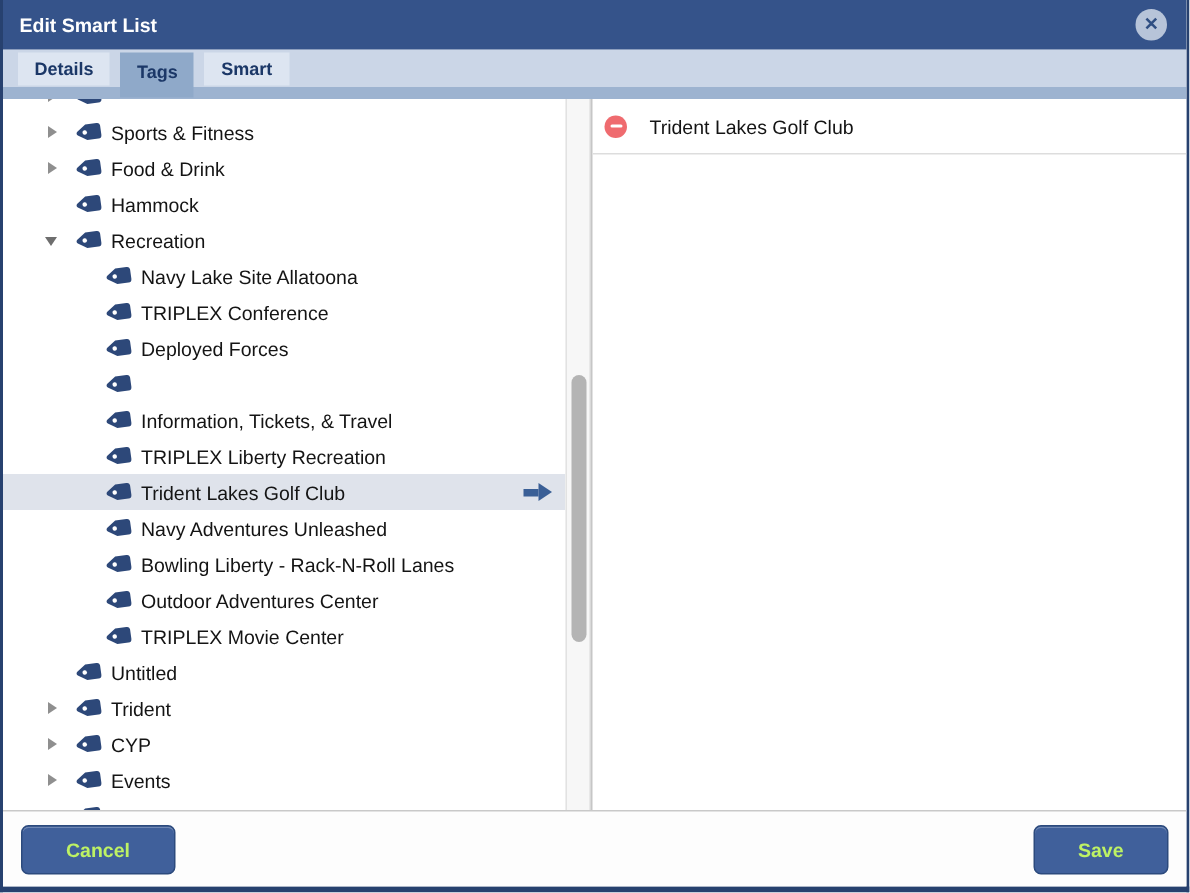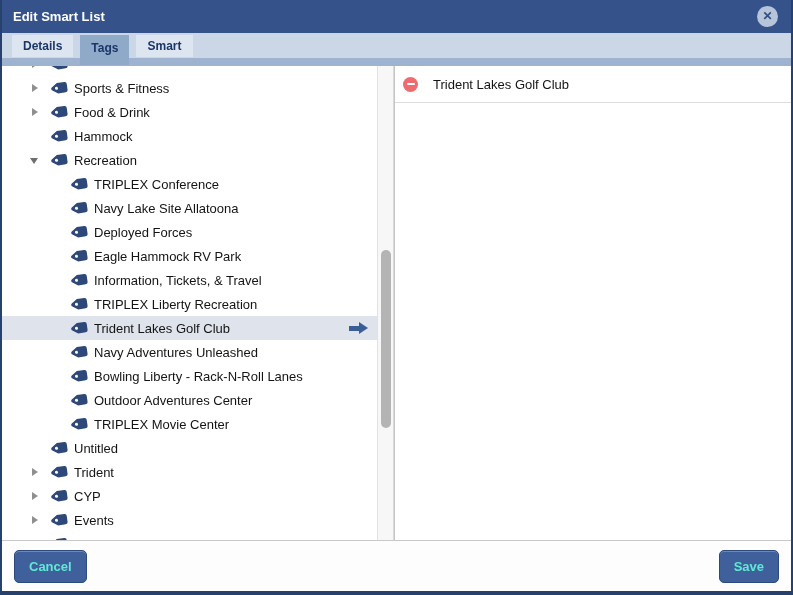--- a/index.html
+++ b/index.html
@@ -54,22 +54,22 @@
   .thumb{position:absolute;left:3px;width:10px;top:184px;height:178px;background:#b4b4b4;border-radius:6px;}
   
   .rightpanel{flex:1 1 auto;border-left:1px solid var(--divider);overflow:hidden;}
   .selrow{height:37px;display:flex;align-items:center;border-bottom:1px solid #ddd;padding-left:8px;}
   .minus{width:15px;height:15px;border-radius:50%;background:var(--red);position:relative;cursor:pointer;flex:0 0 auto;}
   .minus::before{content:"";position:absolute;left:3.5px;top:6.25px;width:8px;height:2.5px;border-radius:2px;background:#fff;}
   .selrow .slbl{font-size:13px;color:var(--row-text);margin-left:15px;white-space:nowrap;}
   
   .footer{height:51px;flex:0 0 auto;border-top:1px solid #c9c9c9;background:#fdfdfd;
     display:flex;align-items:center;justify-content:space-between;padding:0 12px;}
-  .btn{background:var(--btn);border:1px solid var(--btn-border);border-radius:5px;color:#5eead4;
-    font-weight:bold;font-size:13px;font-family:"Liberation Sans",sans-serif;height:33px;padding:0 14px;cursor:pointer;
+  .btn{background:var(--btn);border:1px solid var(--btn-border);border-radius:5px;color:#bef264;
+    font-weight:bold;font-size:13px;font-family:"Liberation Sans",sans-serif;height:33px;padding:0 29px;cursor:pointer;
     box-shadow:inset 0 1px 0 rgba(255,255,255,.25);}
 </style>
 </head>
 <body>
 
 <div class="dialog">
 
   <div class="titlebar">
     <span class="title">Edit Smart List</span>
     <span class="closebtn">✕</span>
@@ -151,60 +151,59 @@
   </div>
         <div class="trow lvl1">
     <div class="row-inner">
 
       <span class="tagicon">
         <svg viewBox="0 0 24 16" width="18" height="14">
           <path d="M10 1 H20 Q23 1 23 4 V12 Q23 15 20 15 H10 L2.2 9.7 Q0.4 8 2.2 6.3 Z" fill="#2d4879"></path>
           <circle cx="8.6" cy="8" r="2" fill="#fff"></circle>
         </svg>
       </span>
+      <span class="lbl">Navy Lake Site Allatoona</span>
+
+    </div>
+  </div>
+        <div class="trow lvl1">
+    <div class="row-inner">
+
+      <span class="tagicon">
+        <svg viewBox="0 0 24 16" width="18" height="14">
+          <path d="M10 1 H20 Q23 1 23 4 V12 Q23 15 20 15 H10 L2.2 9.7 Q0.4 8 2.2 6.3 Z" fill="#2d4879"></path>
+          <circle cx="8.6" cy="8" r="2" fill="#fff"></circle>
+        </svg>
+      </span>
       <span class="lbl">TRIPLEX Conference</span>
 
     </div>
   </div>
         <div class="trow lvl1">
     <div class="row-inner">
 
       <span class="tagicon">
         <svg viewBox="0 0 24 16" width="18" height="14">
           <path d="M10 1 H20 Q23 1 23 4 V12 Q23 15 20 15 H10 L2.2 9.7 Q0.4 8 2.2 6.3 Z" fill="#2d4879"></path>
           <circle cx="8.6" cy="8" r="2" fill="#fff"></circle>
         </svg>
       </span>
-      <span class="lbl">Navy Lake Site Allatoona</span>
-
-    </div>
-  </div>
-        <div class="trow lvl1">
-    <div class="row-inner">
-
-      <span class="tagicon">
-        <svg viewBox="0 0 24 16" width="18" height="14">
-          <path d="M10 1 H20 Q23 1 23 4 V12 Q23 15 20 15 H10 L2.2 9.7 Q0.4 8 2.2 6.3 Z" fill="#2d4879"></path>
-          <circle cx="8.6" cy="8" r="2" fill="#fff"></circle>
-        </svg>
-      </span>
       <span class="lbl">Deployed Forces</span>
 
     </div>
   </div>
         <div class="trow lvl1">
     <div class="row-inner">
 
       <span class="tagicon">
         <svg viewBox="0 0 24 16" width="18" height="14">
           <path d="M10 1 H20 Q23 1 23 4 V12 Q23 15 20 15 H10 L2.2 9.7 Q0.4 8 2.2 6.3 Z" fill="#2d4879"></path>
           <circle cx="8.6" cy="8" r="2" fill="#fff"></circle>
         </svg>
       </span>
-      <span class="lbl">Eagle Hammock RV Park</span>
 
     </div>
   </div>
         <div class="trow lvl1">
     <div class="row-inner">
 
       <span class="tagicon">
         <svg viewBox="0 0 24 16" width="18" height="14">
           <path d="M10 1 H20 Q23 1 23 4 V12 Q23 15 20 15 H10 L2.2 9.7 Q0.4 8 2.2 6.3 Z" fill="#2d4879"></path>
           <circle cx="8.6" cy="8" r="2" fill="#fff"></circle>

